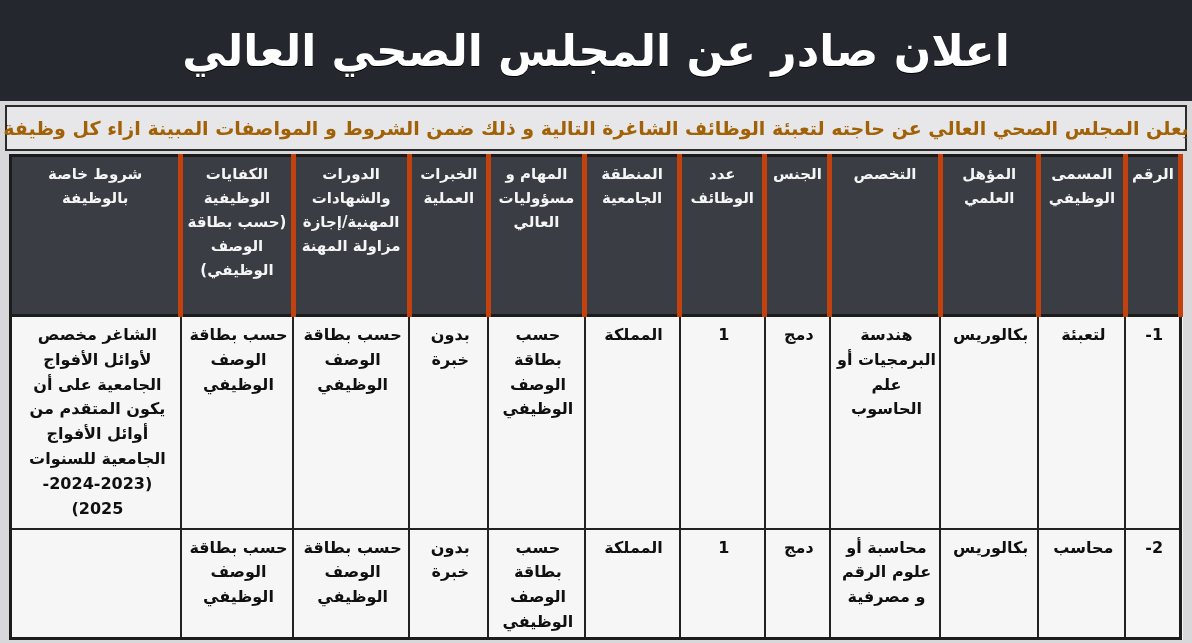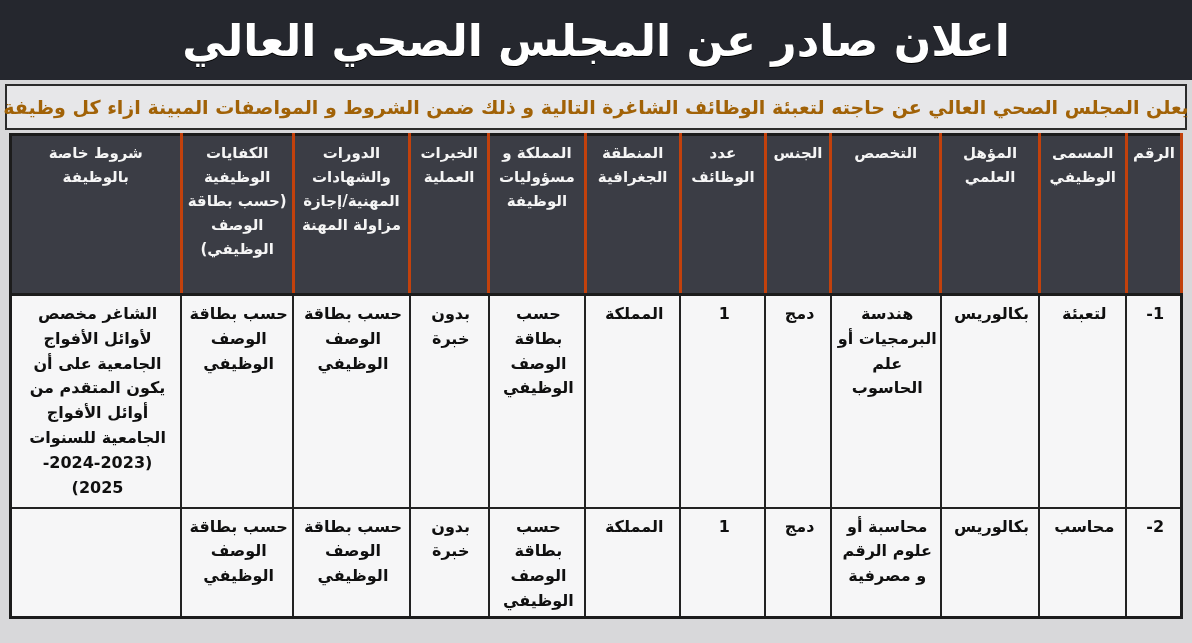--- a/index.html
+++ b/index.html
@@ -5,21 +5,21 @@
   * { margin: 0; padding: 0; box-sizing: border-box; }
   html, body {
     width: 1192px; height: 643px;
     background: #d8d8da;
     font-family: "DejaVu Sans", sans-serif;
     overflow: hidden;
     direction: rtl;
   }
   
   .banner {
-    width: 1192px; height: 80px;
+    width: 1192px; height: 101px;
     background: #25272e;
     display: flex; align-items: center; justify-content: center;
   }
   .banner-title {
     color: #ffffff;
     font-size: 44px;
     font-weight: bold;
     letter-spacing: 0.5px;
     text-shadow: 0 1px 0 #000;
     white-space: nowrap;
@@ -55,21 +55,21 @@
     overflow: hidden;
   }
   thead th {
     background: #3b3d45;
     color: #f5f5f5;
     font-size: 15px;
     line-height: 1.6;
     height: 160px;
     padding: 5px 2px 0 2px;
     border-left: 1px solid #94949a;
-    border-right: 3px solid #c2410c;
+    border-right: 5px solid #c2410c;
     border-bottom: 3px solid #1c1c1c;
   }
   tbody td {
     background: #f6f6f7;
     color: #101010;
     font-size: 16px;
     line-height: 1.55;
     padding: 6px 3px 0 6px;
     border: 2px solid #222222;
   }
@@ -104,22 +104,22 @@
         <col style="width:170px">
     </colgroup>
     <thead>
       <tr>
         <th>الرقم</th>
         <th>المسمى الوظيفي</th>
         <th>المؤهل العلمي</th>
         <th>التخصص</th>
         <th>الجنس</th>
         <th>عدد الوظائف</th>
-        <th>المنطقة الجغرافية</th>
-        <th>المملكة و مسؤوليات الوظيفة</th>
+        <th>المنطقة الجامعية</th>
+        <th>المهام و مسؤوليات العالي</th>
         <th>الخبرات العملية</th>
         <th>الدورات والشهادات المهنية/إجازة مزاولة المهنة</th>
         <th>الكفايات الوظيفية (حسب بطاقة الوصف الوظيفي)</th>
         <th>شروط خاصة بالوظيفة</th>
       </tr>
     </thead>
     <tbody>
       <tr class="row-1">
         <td>1-</td>
         <td>لتعبئة</td>

